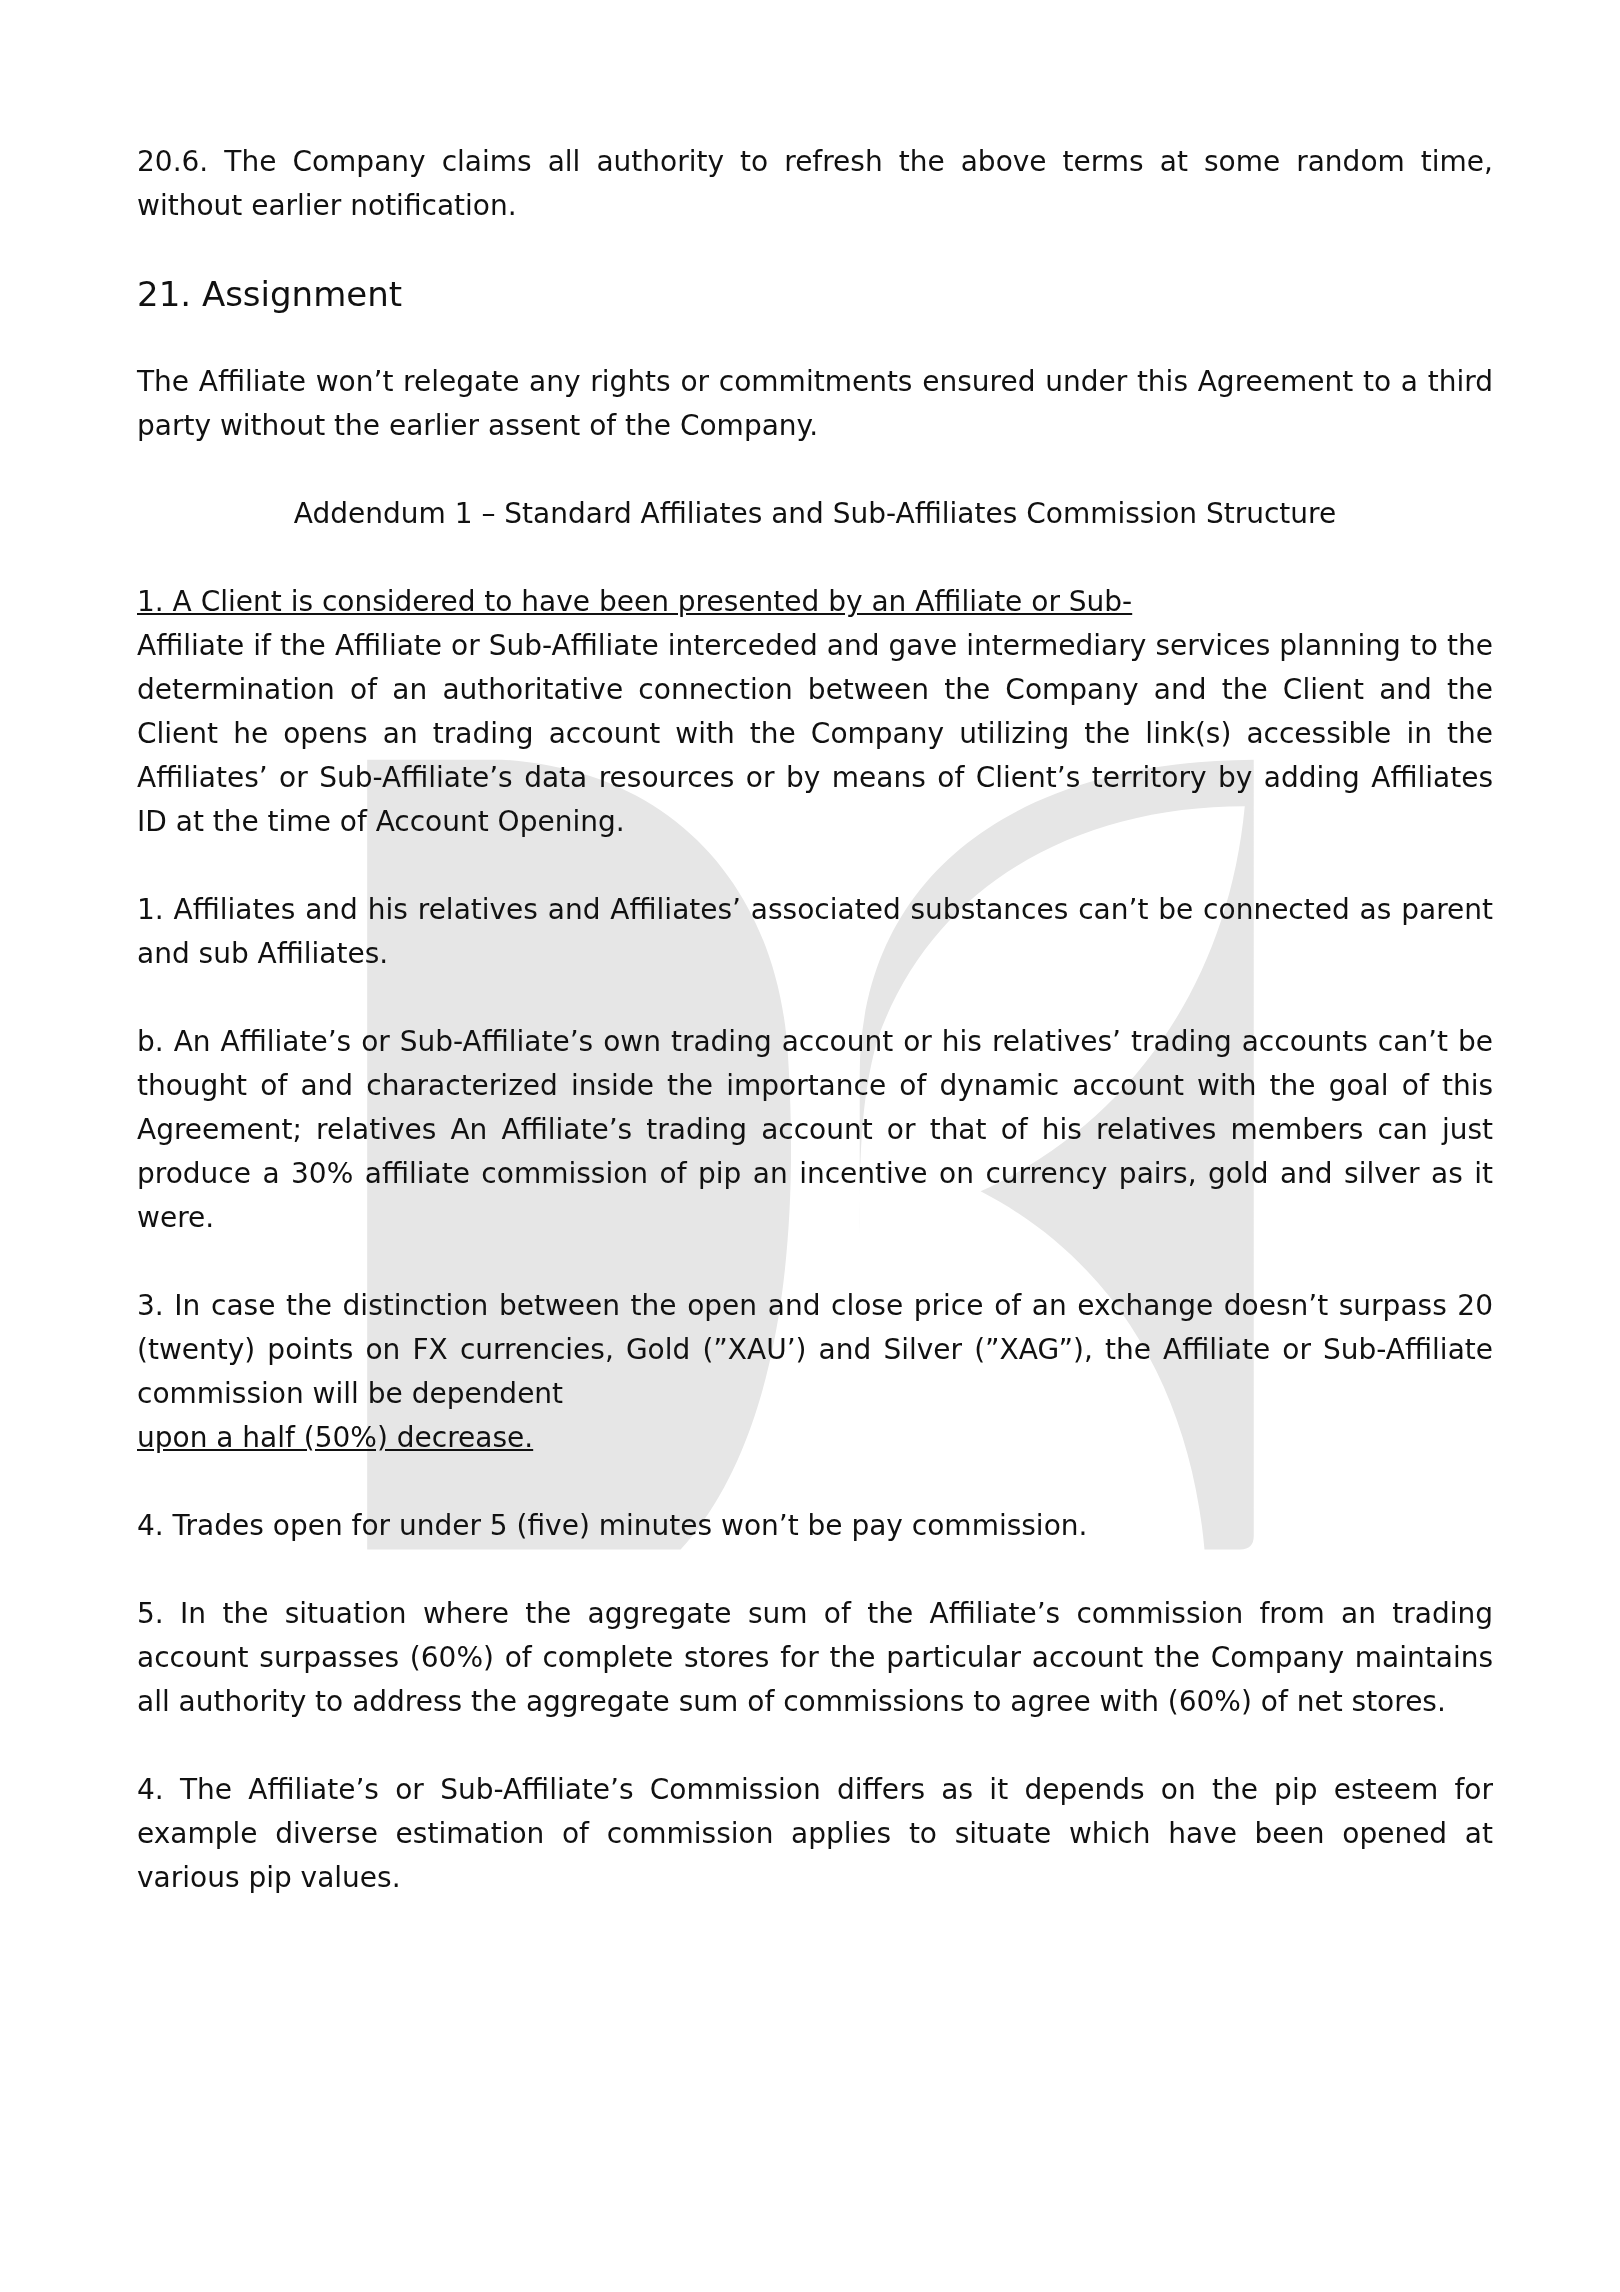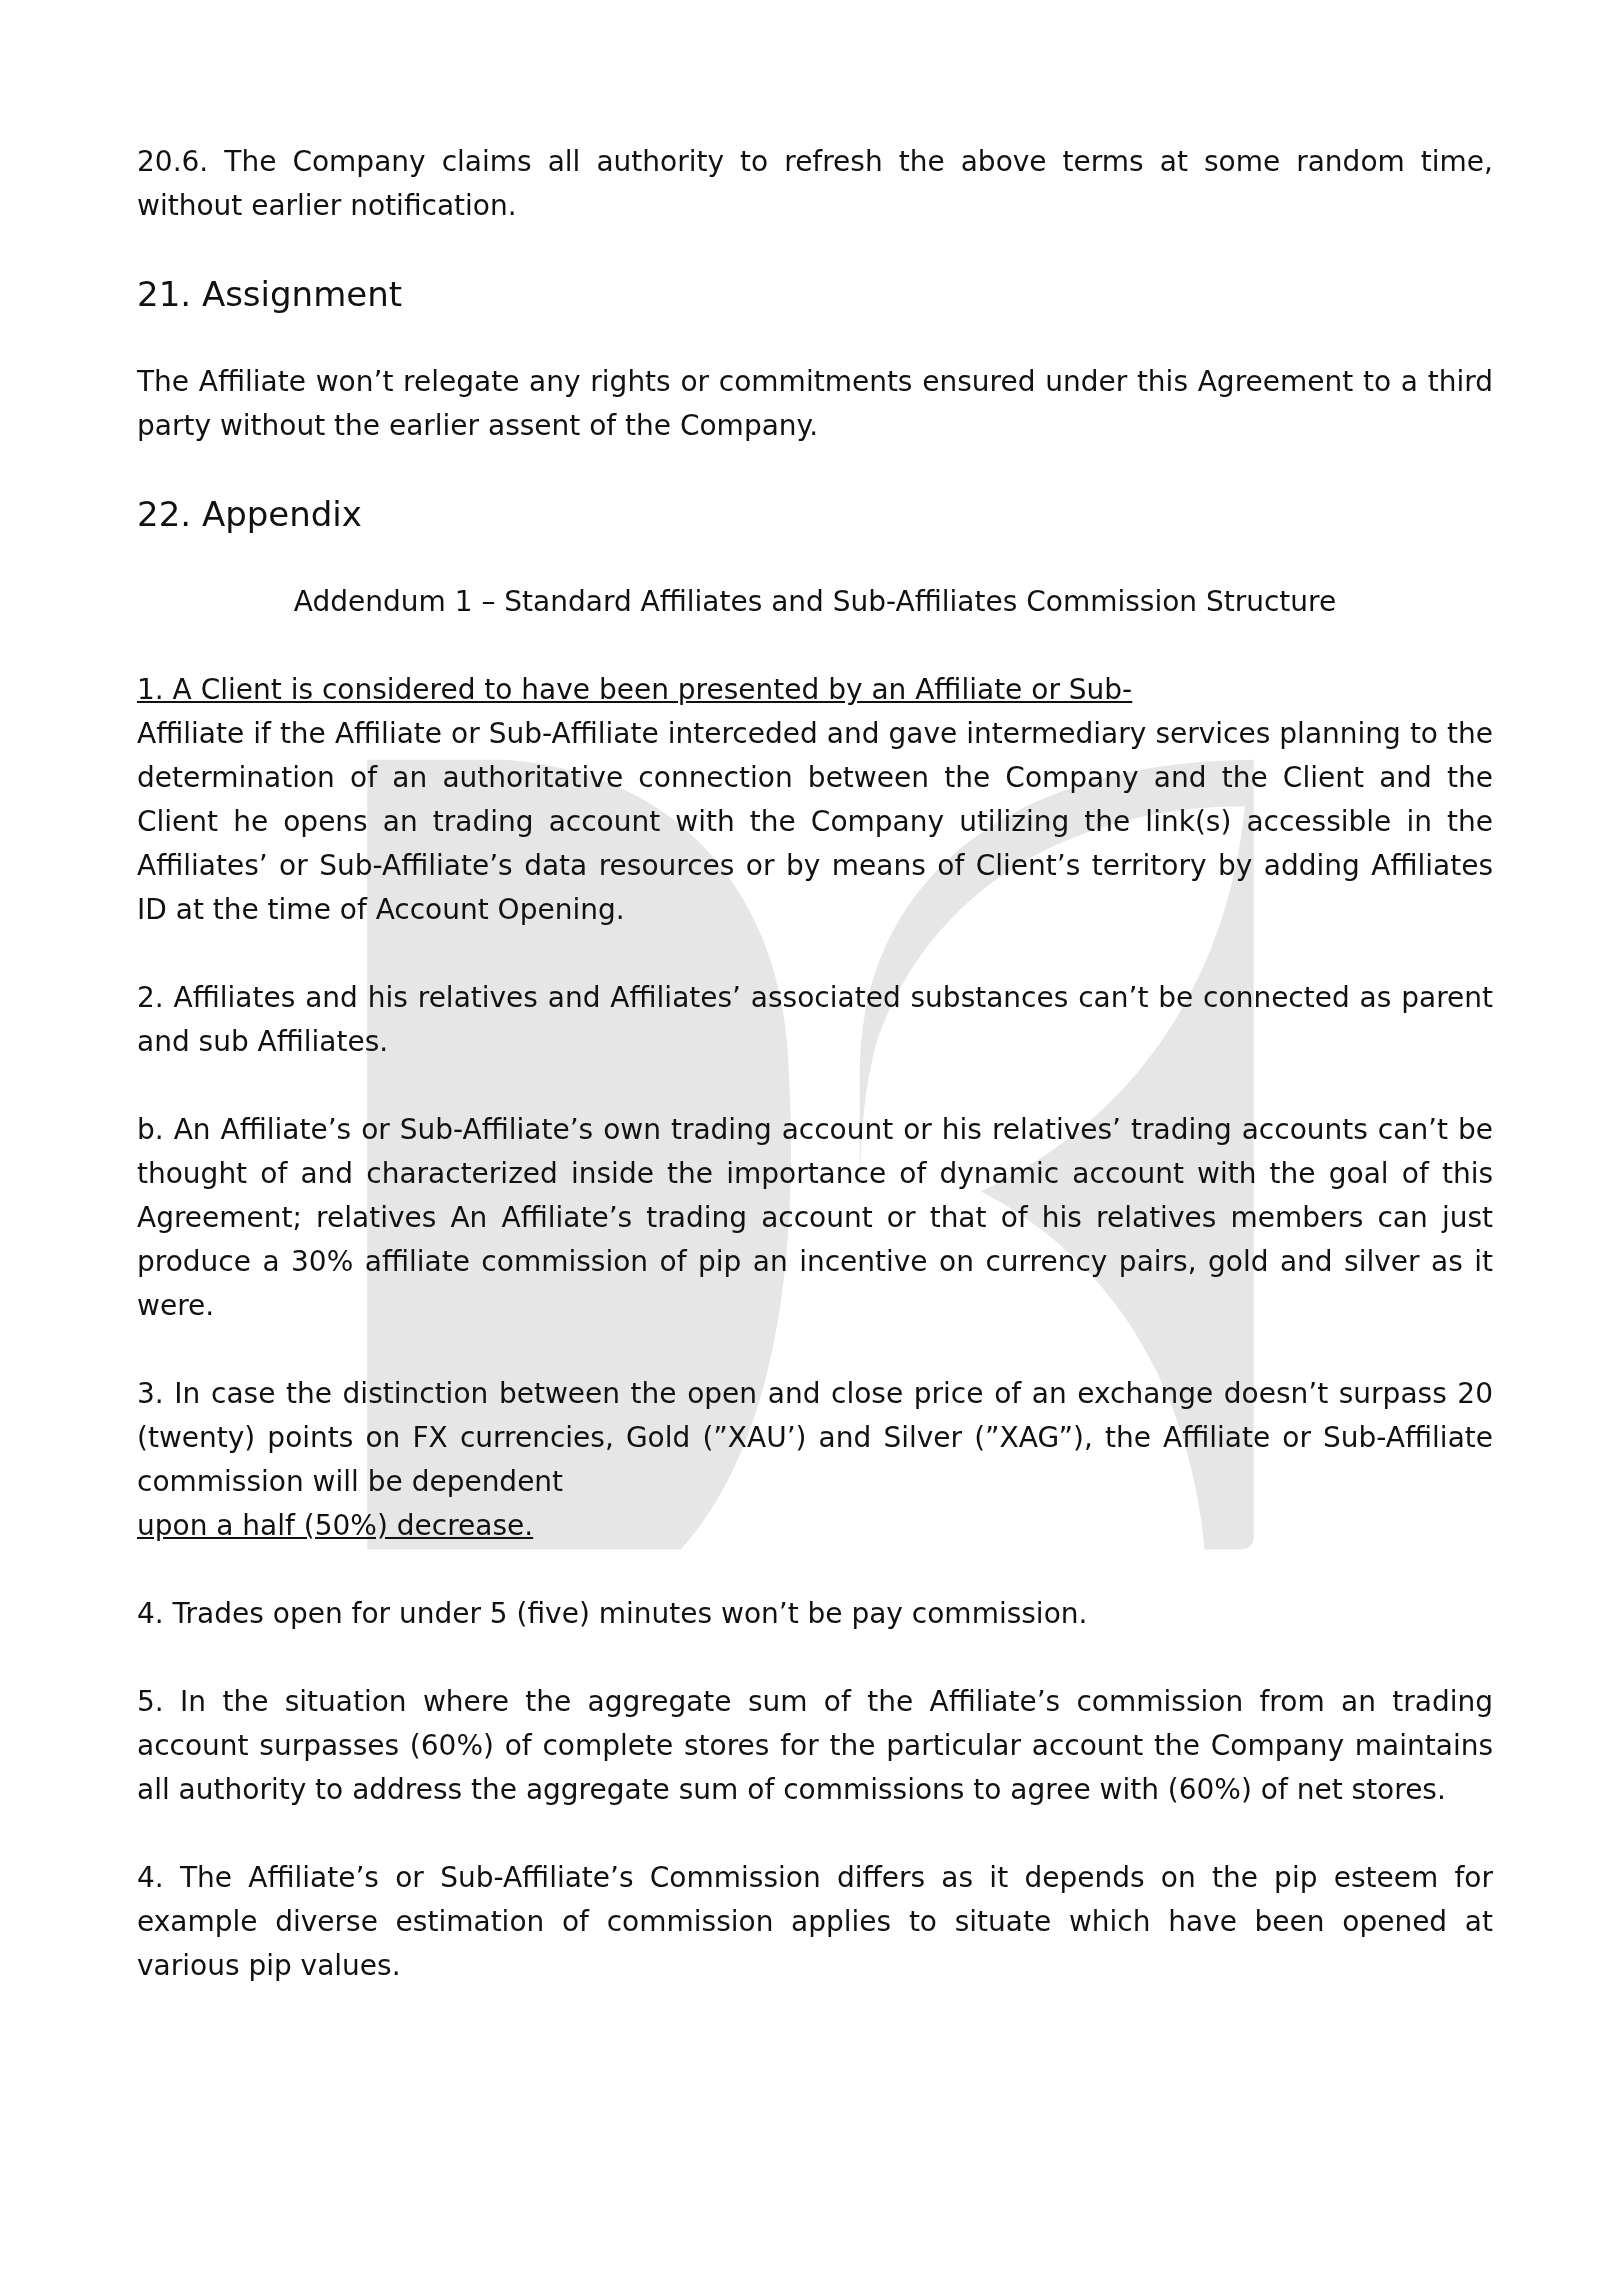--- a/index.html
+++ b/index.html
@@ -42,30 +42,29 @@
          C 960 980, 1130 850, 1400 848 Z"></path>
   </svg>
 
   <div class="content" style="color: rgb(17, 17, 17);">
     <p class="para">20.6. The Company claims all authority to refresh the above terms at some random time, without earlier notification.</p>
 
     <div class="h">21. Assignment</div>
 
     <p class="para">The Affiliate won’t relegate any rights or commitments ensured under this Agreement to a third party without the earlier assent of the Company.</p>
 
-    <div class="h">22. Appendix</div>
 
     <p class="para left">Addendum 1 – Standard Affiliates and Sub-Affiliates Commission Structure</p>
 
     <p class="para">
       <span class="line">1. A Client is considered to have been presented by an Affiliate or Sub-</span>
       <span>Affiliate if the Affiliate or Sub-Affiliate interceded and gave intermediary services planning to the determination of an authoritative connection between the Company and the Client and the Client he opens an trading account with the Company utilizing the link(s) accessible in the Affiliates’ or Sub-Affiliate’s data resources or by means of Client’s territory by adding Affiliates ID at the time of Account Opening.</span>
     </p>
 
-    <p class="para">2. Affiliates and his relatives and Affiliates’ associated substances can’t be connected as parent and sub Affiliates.</p>
+    <p class="para">1. Affiliates and his relatives and Affiliates’ associated substances can’t be connected as parent and sub Affiliates.</p>
 
 
     <p class="para">b. An Affiliate’s or Sub-Affiliate’s own trading account or his relatives’ trading accounts can’t be thought of and characterized inside the importance of dynamic account with the goal of this Agreement; relatives An Affiliate’s trading account or that of his relatives members can just produce a 30% affiliate commission of pip an incentive on currency pairs, gold and silver as it were.</p>
 
     <p class="para">
       <span>3. In case the distinction between the open and close price of an exchange doesn’t surpass 20 (twenty) points on FX currencies, Gold (”XAU’) and Silver (”XAG”), the Affiliate or Sub-Affiliate commission will be dependent</span>
       <span class="line">upon a half (50%) decrease.</span>
     </p>
 
     <p class="para">4. Trades open for under 5 (five) minutes won’t be pay commission.</p>

